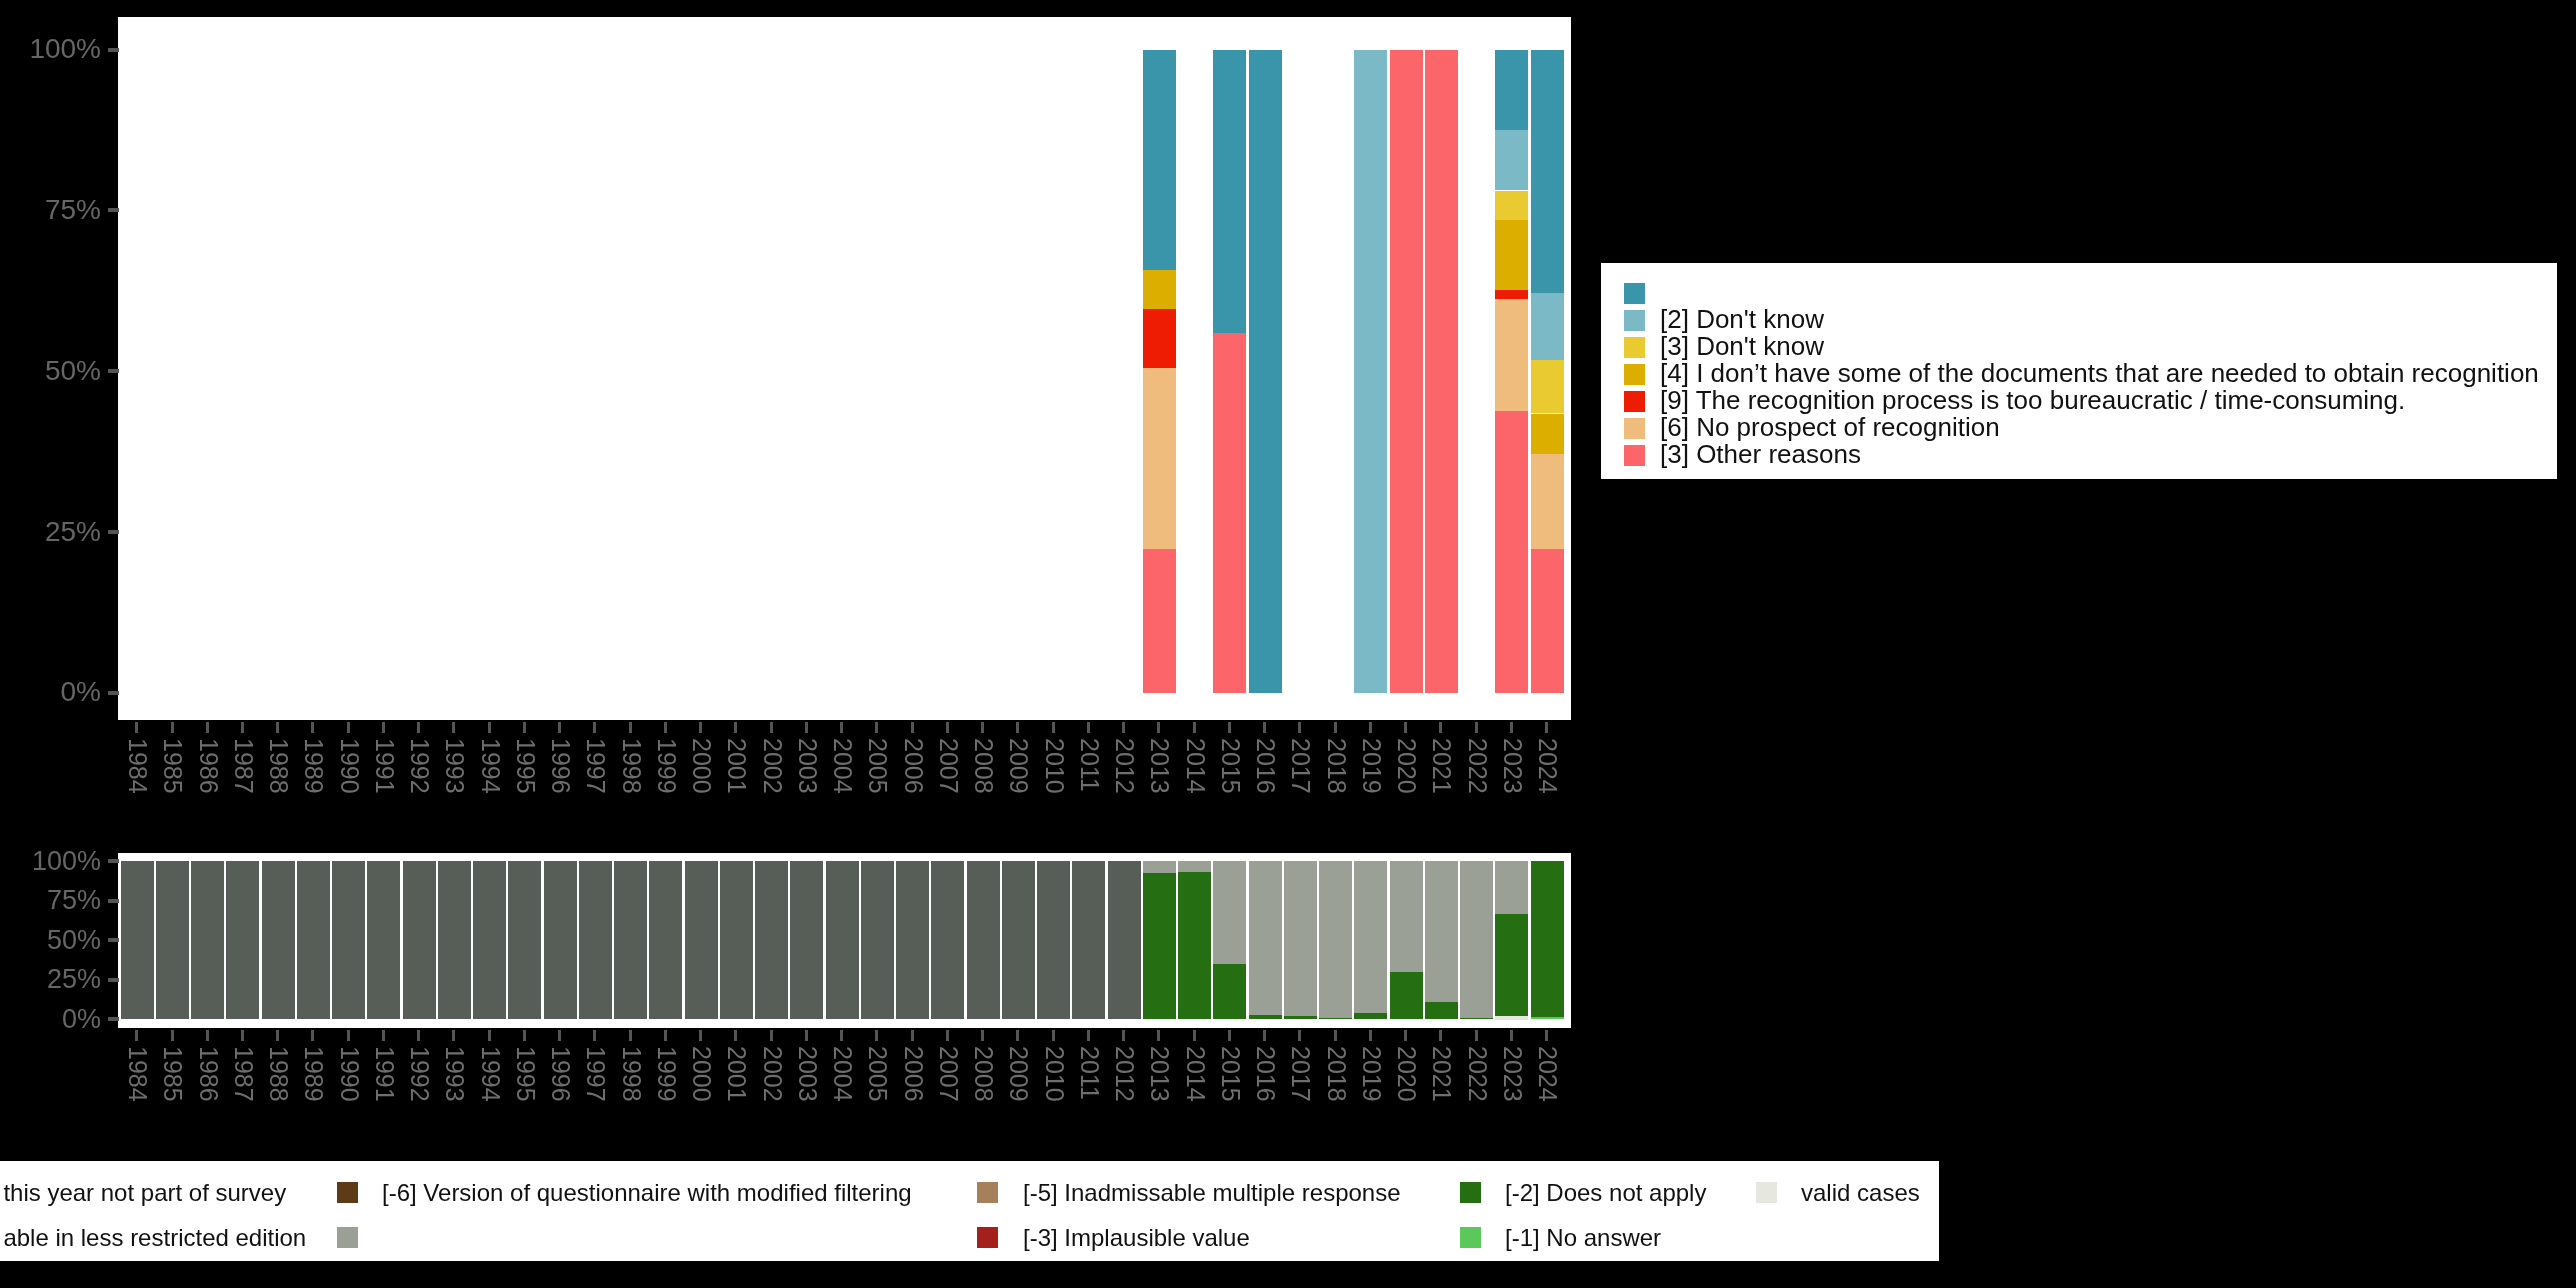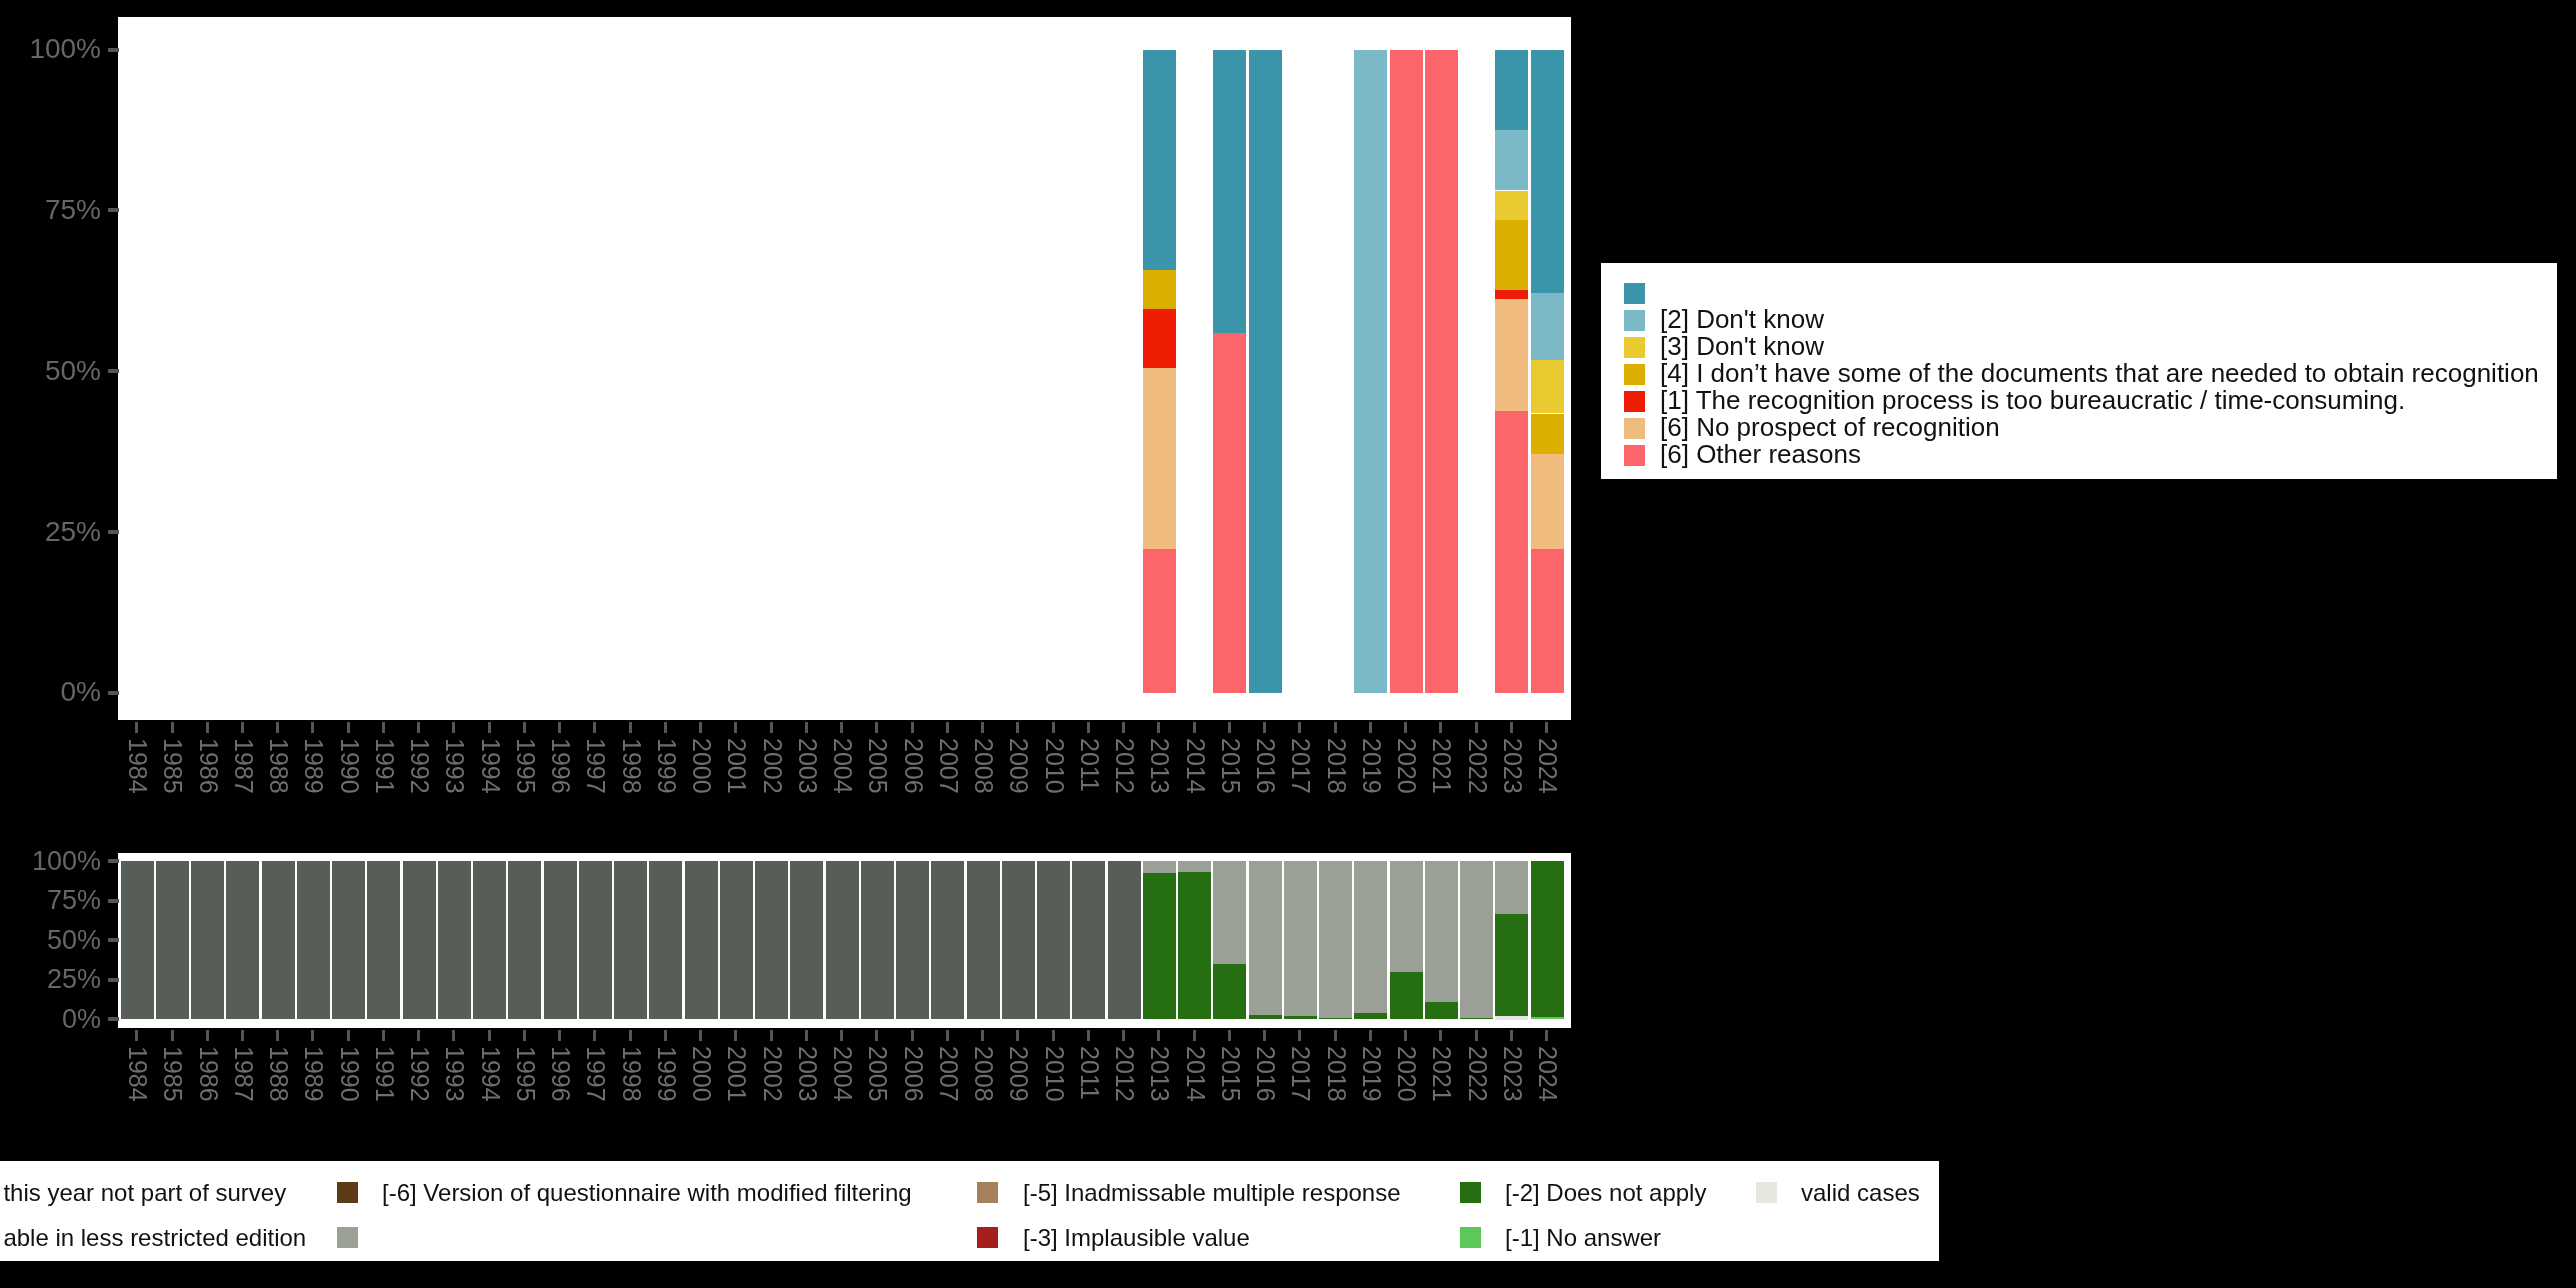--- a/index.html
+++ b/index.html
@@ -287,25 +287,25 @@
     <div class="seg" style="left: 1531px; top: 861px; width: 33px; height: 156px; background: rgb(37, 110, 18);"></div>
     <div class="seg" style="left: 1531px; top: 1017px; width: 33px; height: 2.2px; background: rgb(92, 199, 90);"></div>
     <div class="swatch" style="left: 1624px; top: 283px; width: 20.6px; height: 20.6px; background: rgb(58, 148, 170);"></div>
     <div class="swatch" style="left: 1624px; top: 310px; width: 20.6px; height: 20.6px; background: rgb(124, 185, 198);"></div>
     <div class="leg-text" style="left: 1660px; top: 305px; font-size: 26px; line-height: 29px; max-width: 896px; overflow: hidden;">[2] Don't know</div>
     <div class="swatch" style="left: 1624px; top: 337px; width: 20.6px; height: 20.6px; background: rgb(233, 202, 48);"></div>
     <div class="leg-text" style="left: 1660px; top: 332px; font-size: 26px; line-height: 29px; max-width: 896px; overflow: hidden;">[3] Don't know</div>
     <div class="swatch" style="left: 1624px; top: 364px; width: 20.6px; height: 20.6px; background: rgb(220, 174, 0);"></div>
     <div class="leg-text" style="left: 1660px; top: 359px; font-size: 26px; line-height: 29px; max-width: 896px; overflow: hidden;">[4] I don’t have some of the documents that are needed to obtain recognition</div>
     <div class="swatch" style="left: 1624px; top: 391px; width: 20.6px; height: 20.6px; background: rgb(239, 28, 4);"></div>
-    <div class="leg-text" style="left: 1660px; top: 386px; font-size: 26px; line-height: 29px; max-width: 896px; overflow: hidden;">[1] The recognition process is too bureaucratic / time-consuming.</div>
+    <div class="leg-text" style="left: 1660px; top: 386px; font-size: 26px; line-height: 29px; max-width: 896px; overflow: hidden;">[9] The recognition process is too bureaucratic / time-consuming.</div>
     <div class="swatch" style="left: 1624px; top: 418px; width: 20.6px; height: 20.6px; background: rgb(240, 188, 125);"></div>
     <div class="leg-text" style="left: 1660px; top: 413px; font-size: 26px; line-height: 29px; max-width: 896px; overflow: hidden;">[6] No prospect of recognition</div>
     <div class="swatch" style="left: 1624px; top: 445px; width: 20.6px; height: 20.6px; background: rgb(252, 102, 107);"></div>
-    <div class="leg-text" style="left: 1660px; top: 440px; font-size: 26px; line-height: 29px; max-width: 896px; overflow: hidden;">[6] Other reasons</div>
+    <div class="leg-text" style="left: 1660px; top: 440px; font-size: 26px; line-height: 29px; max-width: 896px; overflow: hidden;">[3] Other reasons</div>
     <div class="leg-text" style="left: 3.4px; top: 1179px; font-size: 24px; line-height: 27.5px;">this year not part of survey</div>
     <div class="leg-text" style="left: 382px; top: 1179px; font-size: 24px; line-height: 27.5px;">[-6] Version of questionnaire with modified filtering</div>
     <div class="swatch" style="left: 337px; top: 1182px; width: 20.6px; height: 20.6px; background: rgb(94, 59, 23);"></div>
     <div class="leg-text" style="left: 1023px; top: 1179px; font-size: 24px; line-height: 27.5px;">[-5] Inadmissable multiple response</div>
     <div class="swatch" style="left: 977px; top: 1182px; width: 20.6px; height: 20.6px; background: rgb(165, 128, 90);"></div>
     <div class="leg-text" style="left: 1505px; top: 1179px; font-size: 24px; line-height: 27.5px;">[-2] Does not apply</div>
     <div class="swatch" style="left: 1460px; top: 1182px; width: 20.6px; height: 20.6px; background: rgb(37, 110, 18);"></div>
     <div class="leg-text" style="left: 1801px; top: 1179px; font-size: 24px; line-height: 27.5px;">valid cases</div>
     <div class="swatch" style="left: 1756px; top: 1182px; width: 20.6px; height: 20.6px; background: rgb(230, 232, 224);"></div>
     <div class="leg-text" style="left: 3.4px; top: 1224px; font-size: 24px; line-height: 27.5px;">able in less restricted edition</div>

